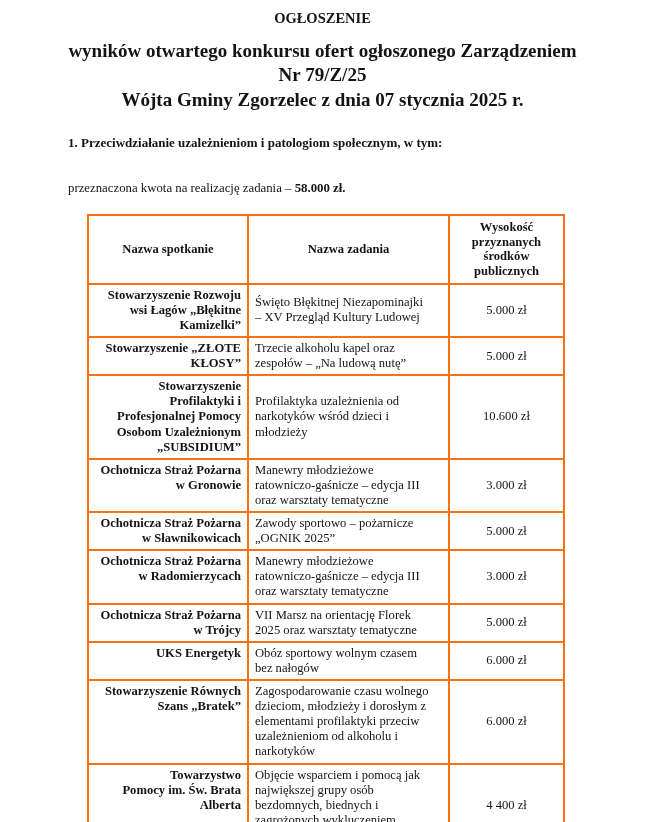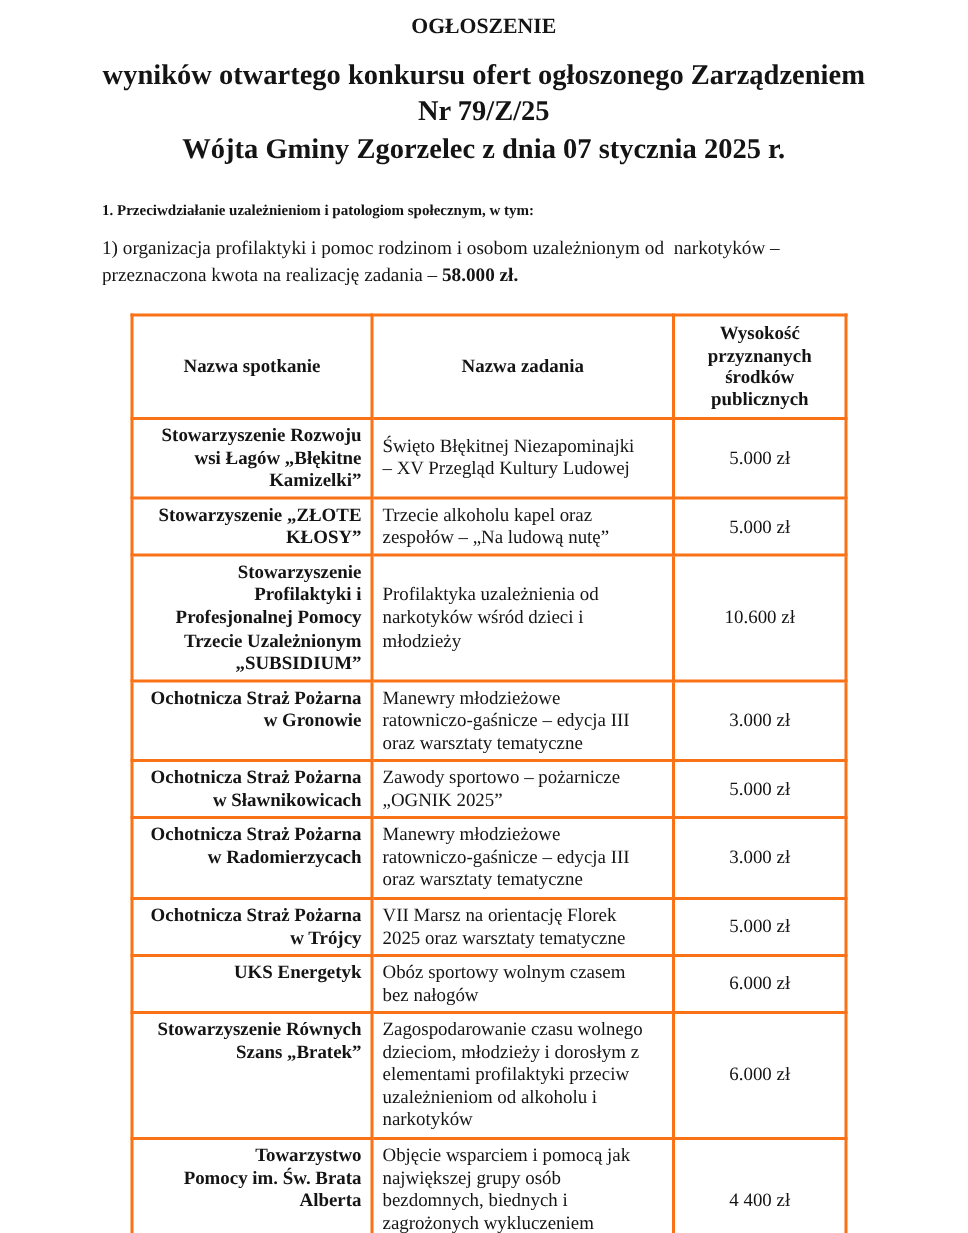--- a/index.html
+++ b/index.html
@@ -29,21 +29,21 @@
   .doc-subtitle {
     margin-top: 12px;
     text-align: center;
     font-weight: bold;
     font-size: 19px;
     line-height: 1.28;
   }
   .section-heading {
     margin: 23px 0 0 0;
     font-weight: bold;
-    font-size: 10px;
+    font-size: 13px;
   }
   .task-paragraph {
     margin: 10px 0 0 0;
     font-size: 12.8px;
     line-height: 1.42;
   }
   .task-paragraph span {
     white-space: pre-wrap;
   }
   .task-paragraph strong {
@@ -95,21 +95,21 @@
   <h1 class="doc-title">OGŁOSZENIE</h1>
 
   <div class="doc-subtitle">
     <div>wyników otwartego konkursu ofert ogłoszonego Zarządzeniem Nr 79/Z/25</div>
     <div>Wójta Gminy Zgorzelec z dnia 07 stycznia 2025 r.</div>
   </div>
 
   <p class="section-heading">1. Przeciwdziałanie uzależnieniom i patologiom społecznym, w tym:</p>
 
   <p class="task-paragraph">
-    <span>1) organizacja profilaktyki i pomoc rodzinom i osobom uzależnionym od  narkotyków –</span><br>
+    <br>
     <span>przeznaczona kwota na realizację zadania – </span><strong>58.000 zł.</strong>
   </p>
 
   <table class="results">
     <colgroup>
       <col style="width:160px">
       <col style="width:201px">
       <col style="width:115px">
     </colgroup>
     <thead>
@@ -135,21 +135,21 @@
           <td class="oferent">Stowarzyszenie „ZŁOTE
 KŁOSY”</td>
           <td class="zadanie">Trzecie alkoholu kapel oraz
 zespołów – „Na ludową nutę”</td>
           <td class="kwota">5.000 zł</td>
         </tr>
         <tr>
           <td class="oferent">Stowarzyszenie
 Profilaktyki i
 Profesjonalnej Pomocy
-Trzecie Uzależnionym
+Osobom Uzależnionym
 „SUBSIDIUM”</td>
           <td class="zadanie">Profilaktyka uzależnienia od
 narkotyków wśród dzieci i
 młodzieży</td>
           <td class="kwota">10.600 zł</td>
         </tr>
         <tr>
           <td class="oferent">Ochotnicza Straż Pożarna
 w Gronowie</td>
           <td class="zadanie">Manewry młodzieżowe

